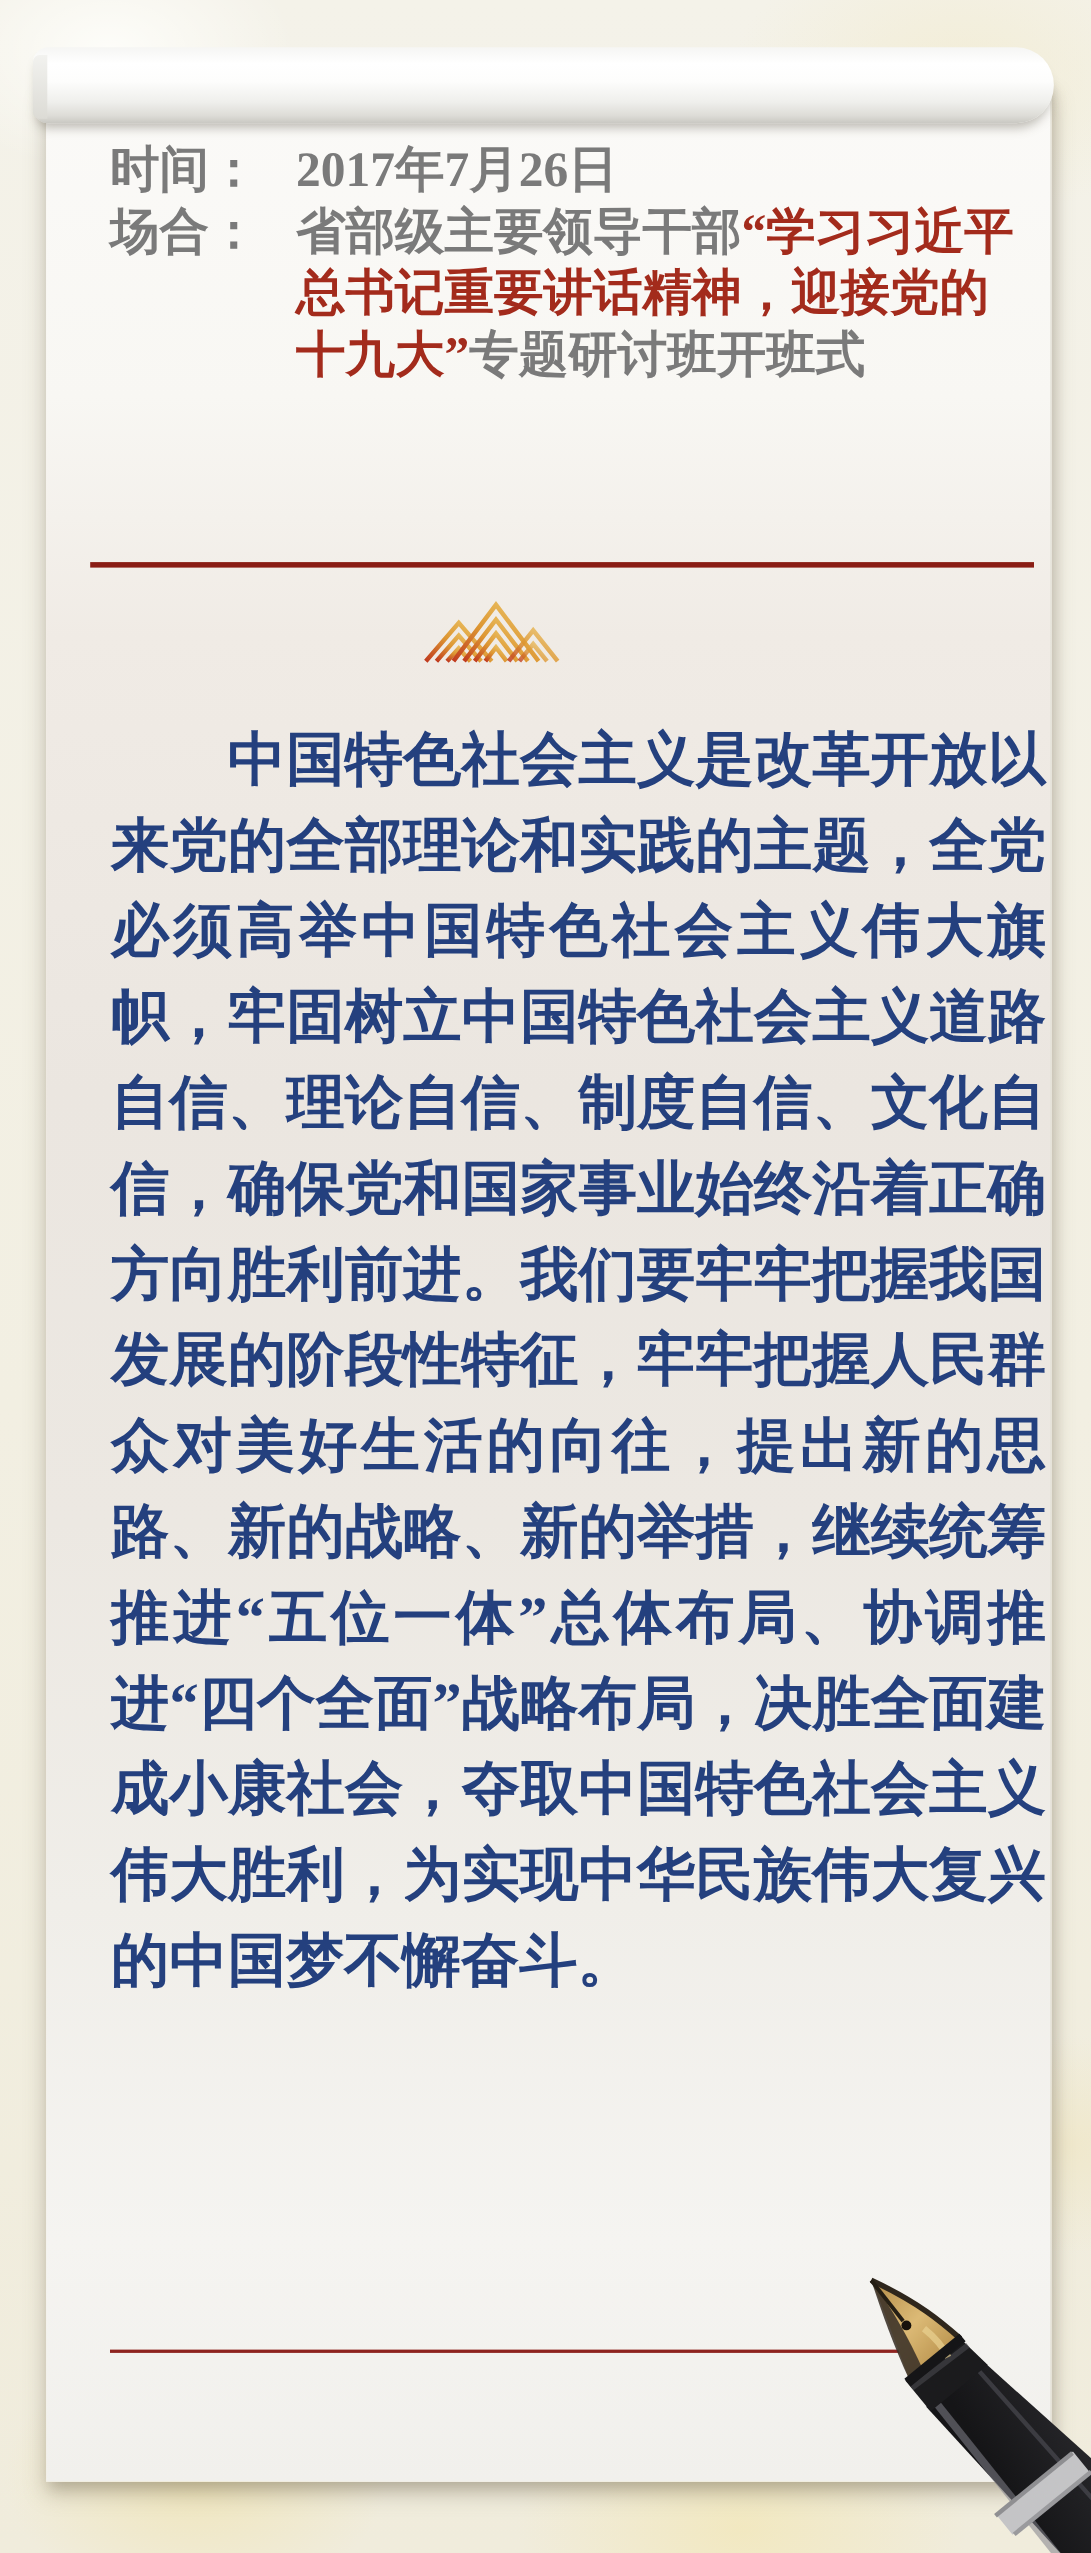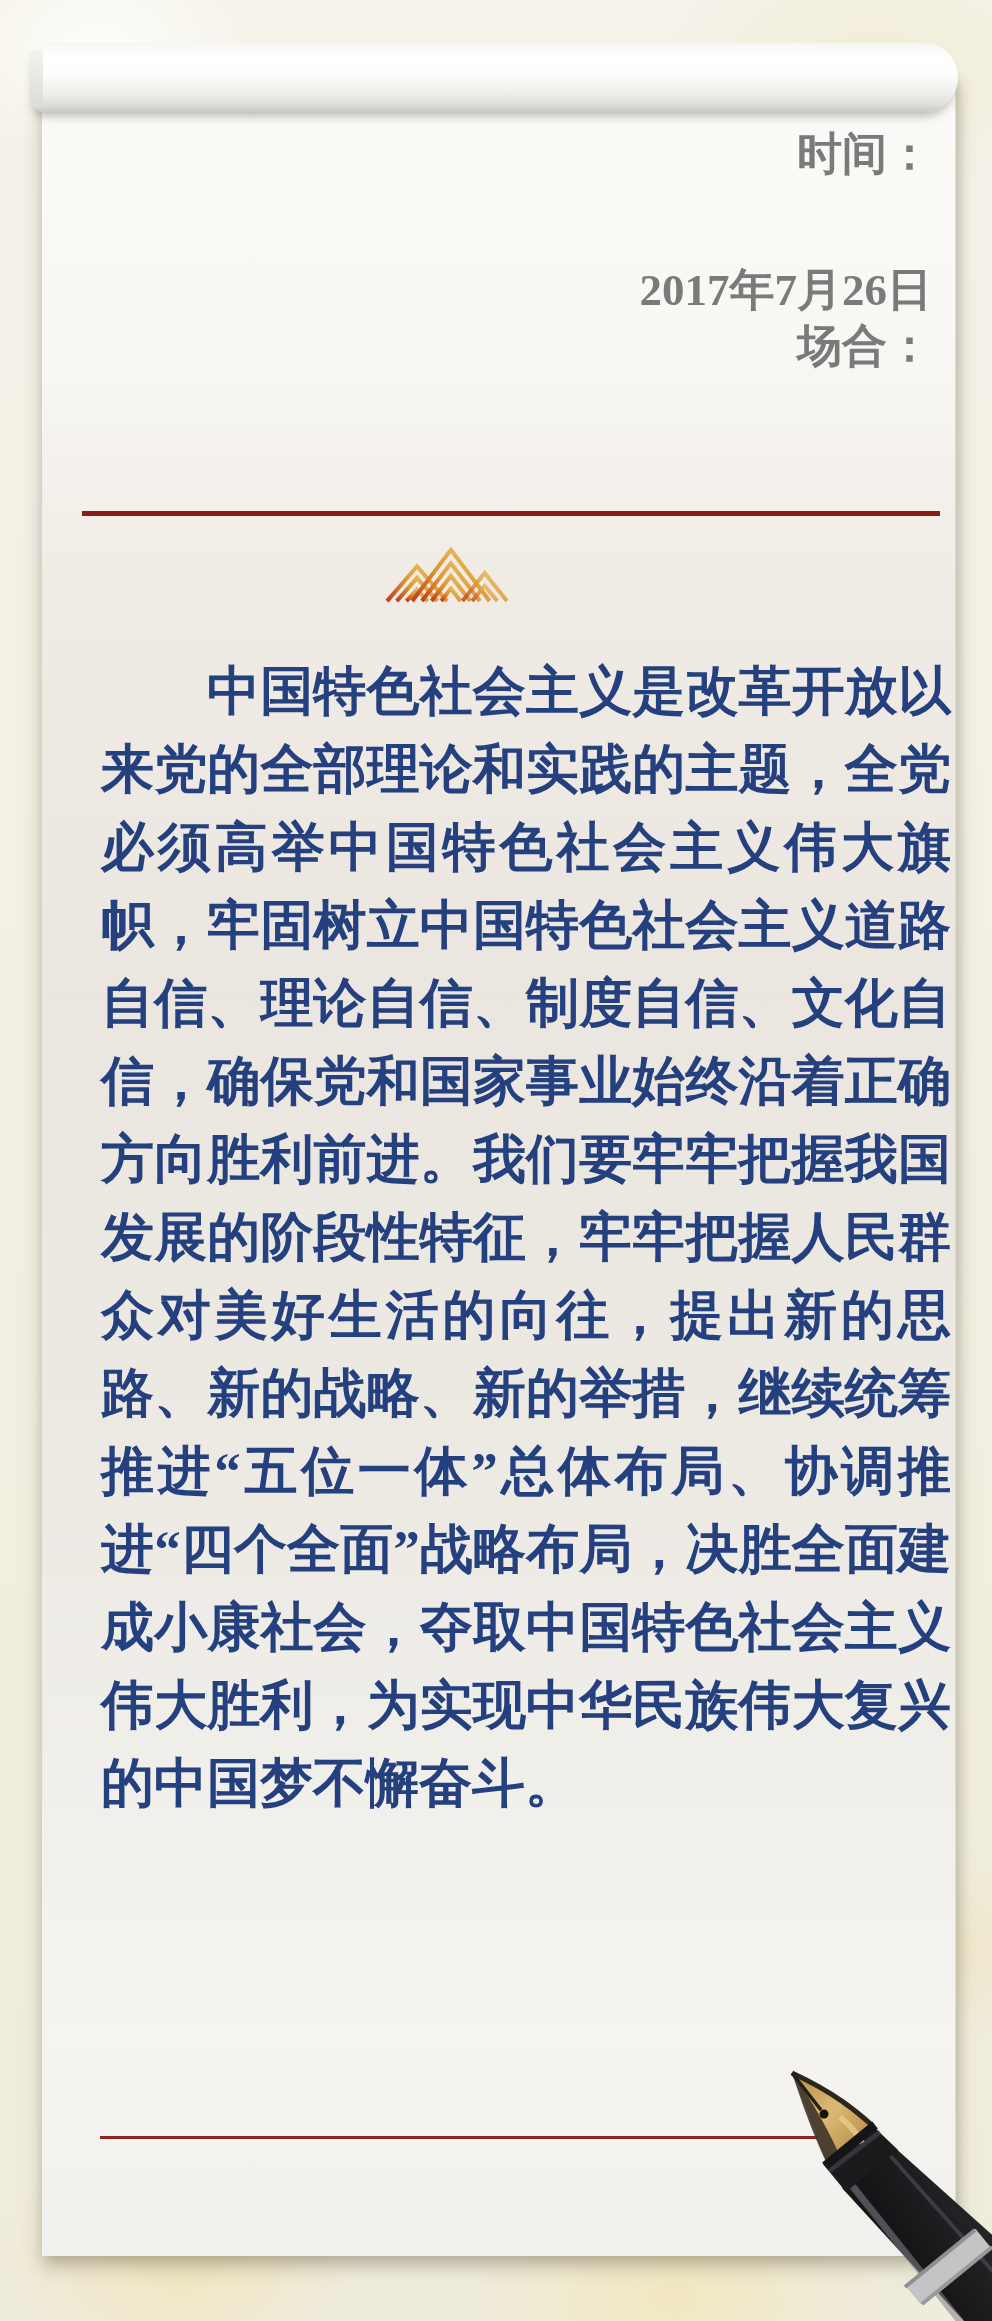--- a/index.html
+++ b/index.html
@@ -32,23 +32,23 @@
     box-shadow:0 8px 10px -4px rgba(90,85,70,.4);
   }
   .curl-fold{
     position:absolute;left:30px;top:50px;width:13px;height:58px;
     border-radius:6px 0 0 6px;
     background:linear-gradient(180deg,#f2f2ef,#dcdbd5);
   }
   
   .meta{position:absolute;left:100px;top:126px;width:832px;
     font-size:45px;font-weight:700;line-height:56px;color:#7a7a7a;}
-  .meta-row{display:flex;align-items:flex-end;flex-direction:column;}
+  .meta-row{display:flex;align-items:flex-start;}
   .meta-label{flex:0 0 136px;white-space:nowrap;}
-  .meta-value{flex:1;}
+  .meta-value{flex:1;margin-left:33px;}
   .meta-red{color:#a32b1c;}
   
   .banner-topline{position:absolute;left:82px;top:511px;width:858px;height:5px;background:#8a1d15;}
   .banner{
     position:absolute;left:82px;top:516px;width:500px;height:72px;
     background:linear-gradient(90deg,#9c241d 0%,#9e261e 45%,rgba(158,38,30,.55) 72%,rgba(158,38,30,0) 100%);
   }
   .banner::after{
     content:"";position:absolute;left:0;bottom:-5px;width:460px;height:5px;
     background:linear-gradient(90deg,#77160f 0%,#8c2019 55%,rgba(140,32,25,0) 95%);
@@ -77,20 +77,21 @@
   <div class="curl"></div>
   <div class="curl-fold"></div>
 
   <div class="meta">
     <div class="meta-row">
       <span class="meta-label">时间：</span>
       <span class="meta-value">2017年7月26日</span>
     </div>
     <div class="meta-row">
       <span class="meta-label">场合：</span>
+      <span class="meta-value"><span>省部级主要领导干部</span><span class="meta-red">“学习习近平总书记重要讲话精神，迎接党的十九大”</span><span>专题研讨班开班式</span></span>
     </div>
   </div>
 
   <div class="banner-topline"></div>
 
   <svg class="mountain" width="126" height="58" viewBox="0 0 130 60">
     <defs>
       <linearGradient id="gld" x1="0" y1="1" x2="1" y2="0">
         <stop offset="0" stop-color="#c03a1e"></stop>
         <stop offset="0.45" stop-color="#dd9632"></stop>

